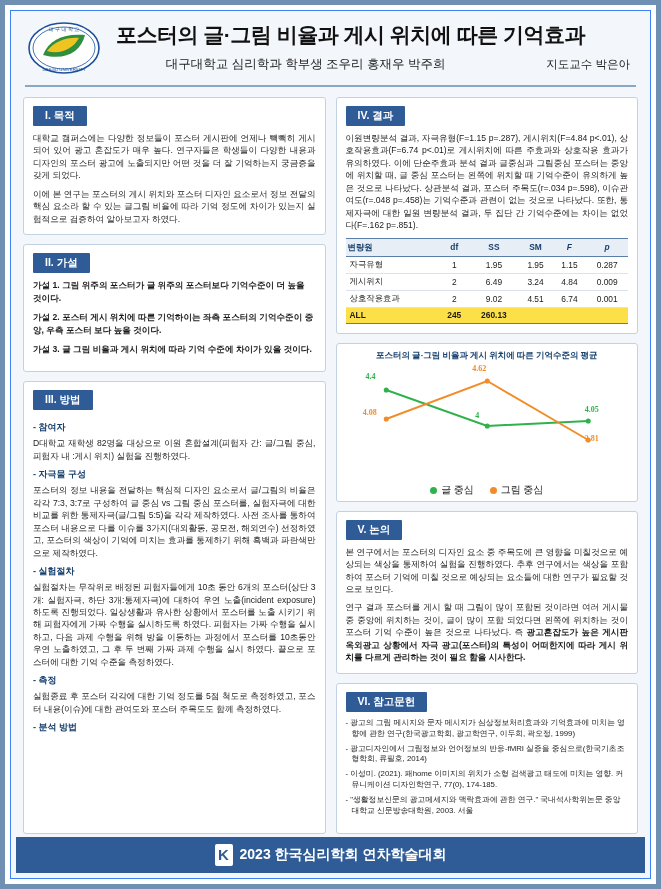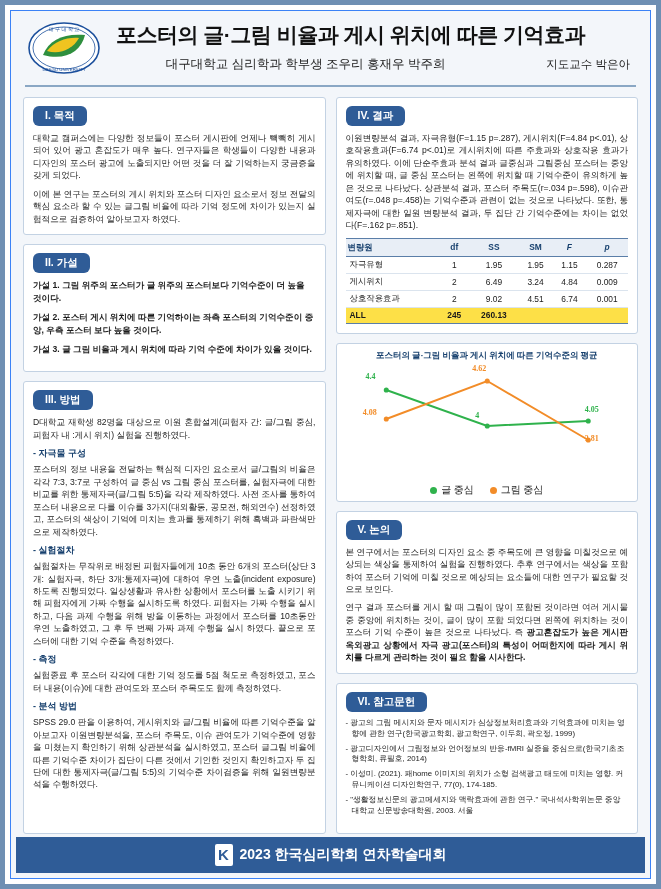--- a/index.html
+++ b/index.html
@@ -80,21 +80,21 @@
     padding:7px 9px 9px 9px;
     box-sizing:border-box;
   }
   .sechead{
     display:inline-block;
     background:#2f5c97;
     color:#fff;
     font-size:10.5px;
     font-weight:bold;
     padding:3px 12px;
-    border-radius:6px;
+    border-radius:1px;
     margin:0 0 6px 0;
   }
   p{margin:0 0 6px 0;font-size:8.6px;line-height:1.45;color:#1b1b1b;text-align:justify;}
   p:last-child{margin-bottom:0;}
   .hyp{margin:0 0 7px 0;font-size:8.6px;line-height:1.45;font-weight:bold;color:#1b1b1b;}
   .sub{font-size:9px;font-weight:bold;color:#17406e;margin:5px 0 3px 0;}
   .sub:first-of-type{margin-top:0;}
   ul.refs{margin:0;padding:0;list-style:none;}
   ul.refs li{font-size:7.8px;line-height:1.4;margin-bottom:4px;color:#1b1b1b;text-indent:-6px;padding-left:6px;}
   
@@ -207,33 +207,33 @@
         <div class="card">
           <div class="sechead">II. 가설</div>
           <div class="hyp">가설 1. 그림 위주의 포스터가 글 위주의 포스터보다 기억수준이 더 높을 것이다.</div>
           <div class="hyp">가설 2. 포스터 게시 위치에 따른 기억하이는 좌측 포스터의 기억수준이 중앙, 우측 포스터 보다 높을 것이다.</div>
           <div class="hyp">가설 3. 글 그림 비율과 게시 위치에 따라 기억 수준에 차이가 있을 것이다.</div>
         </div>
 
         <div class="card" style="flex:1">
           <div class="sechead">III. 방법</div>
 
+          <div class="sub">- 참여자</div>
           <p>D대학교 재학생 82명을 대상으로 이원 혼합설계(피험자 간: 글/그림 중심, 피험자 내 :게시 위치) 실험을 진행하였다.</p>
 
           <div class="sub">- 자극물 구성</div>
           <p>포스터의 정보 내용을 전달하는 핵심적 디자인 요소로서 글/그림의 비율은 각각 7:3, 3:7로 구성하여 글 중심 vs 그림 중심 포스터를, 실험자극에 대한 비교를 위한 통제자극(글/그림 5:5)을 각각 제작하였다. 사전 조사를 통하여 포스터 내용으로 다를 이슈를 3가지(대외활동, 공모전, 해외연수) 선정하였고, 포스터의 색상이 기억에 미치는 효과를 통제하기 위해 흑백과 파란색만으로 제작하였다.</p>
 
           <div class="sub">- 실험절차</div>
           <p>실험절차는 무작위로 배정된 피험자들에게 10초 동안 6개의 포스터(상단 3개: 실험자극, 하단 3개:통제자극)에 대하여 우연 노출(incident exposure)하도록 진행되었다. 일상생활과 유사한 상황에서 포스터를 노출 시키기 위해 피험자에게 가짜 수행을 실시하도록 하였다. 피험자는 가짜 수행을 실시하고, 다음 과제 수행을 위해 방을 이동하는 과정에서 포스터를 10초동안 우연 노출하였고, 그 후 두 번째 가짜 과제 수행을 실시 하였다. 끝으로 포스터에 대한 기억 수준을 측정하였다.</p>
 
           <div class="sub">- 측정</div>
           <p>실험종료 후 포스터 각각에 대한 기억 정도를 5점 척도로 측정하였고, 포스터 내용(이슈)에 대한 관여도와 포스터 주목도도 함께 측정하였다.</p>
 
           <div class="sub">- 분석 방법</div>
-          <p>SPSS 29.0 판을 이용하여, 게시위치와 글/그림 비율에 따른 기억수준을 알아보고자 이원변량분석을, 포스터 주목도, 이슈 관여도가 기억수준에 영향을 미쳤는지 확인하기 위해 상관분석을 실시하였고, 포스터 글그림 비율에 따른 기억수준 차이가 집단이 다른 것에서 기인한 것인지 확인하고자 두 집단에 대한 통제자극(글/그림 5:5)의 기억수준 차이검증을 위해 일원변량분석을 수행하였다.</p>
         </div>
 
       </div>
 
       <div class="col">
 
         <div class="card">
           <div class="sechead">IV. 결과</div>
           <p>이원변량분석 결과, 자극유형(F=1.15 p=.287), 게시위치(F=4.84 p&lt;.01), 상호작용효과(F=6.74 p&lt;.01)로 게시위치에 따른 주효과와 상호작용 효과가 유의하였다. 이에 단순주효과 분석 결과 글중심과 그림중심 포스터는 중앙에 위치할 때, 글 중심 포스터는 왼쪽에 위치할 때 기억수준이 유의하게 높은 것으로 나타났다. 상관분석 결과, 포스터 주목도(r=.034 p=.598), 이슈관여도(r=.048 p=.458)는 기억수준과 관련이 없는 것으로 나타났다. 또한, 통제자극에 대한 일원 변량분석 결과, 두 집단 간 기억수준에는 차이는 없었다(F=.162 p=.851).</p>
 

